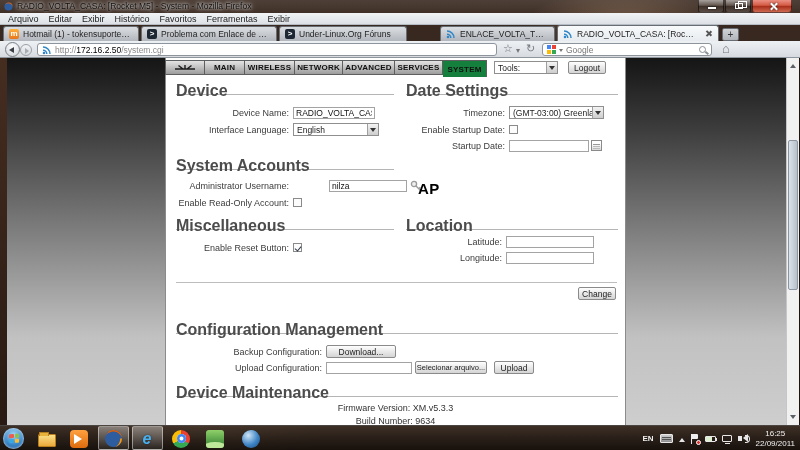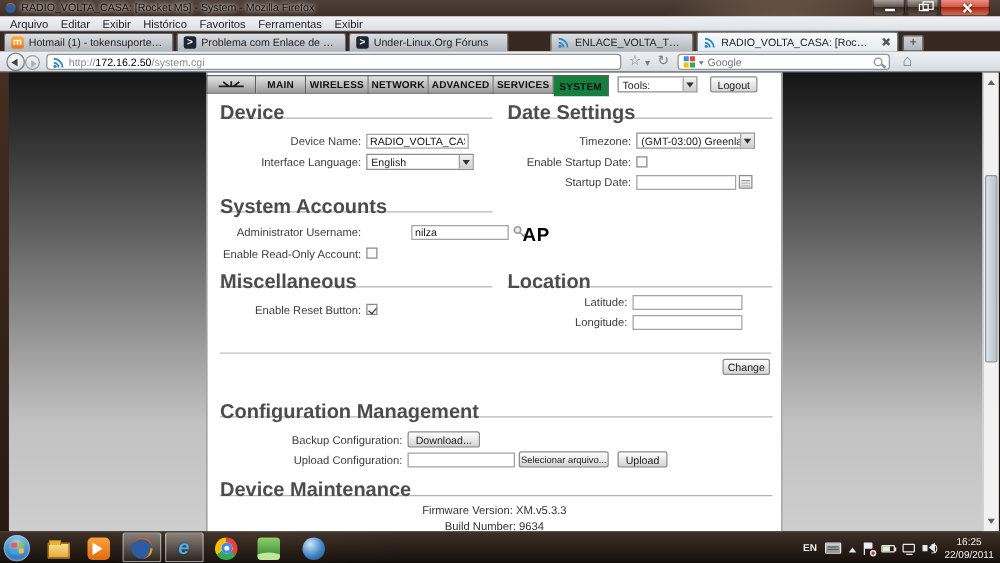--- a/index.html
+++ b/index.html
@@ -367,21 +367,21 @@
         <span class="flabel" style="width:100px">Longitude:</span>
         <input class="ti" style="width: 88px;" value="">
       </div>
 
       <div class="divider" style="top:224px"></div>
       <button class="btn" style="position:absolute;left:412px;top:229px;width:38px;height:13px">Change</button>
 
       <div class="hdr" style="left:10px;top:263px;width:442px">Configuration Management</div>
       <div class="frow" style="left:10px;top:287px">
         <span class="flabel" style="width:150px">Backup Configuration:</span>
-        <button class="btn" style="width:58px;height:13px">Download...</button>
+        <button class="btn" style="width:70px;height:13px">Download...</button>
       </div>
       <div class="frow" style="left:10px;top:303px">
         <span class="flabel" style="width:150px">Upload Configuration:</span>
         <input class="ti" style="width: 86px;" value="">
         <button class="btn" style="width:72px;height:13px;margin-left:3px;font-size:7.5px">Selecionar arquivo...</button>
         <button class="btn" style="width:40px;height:13px;margin-left:7px">Upload</button>
       </div>
 
       <div class="hdr" style="left:10px;top:326px;width:442px">Device Maintenance</div>
       <div class="cline" style="top:345px"><span>Firmware Version:</span> <span>XM.v5.3.3</span></div>

